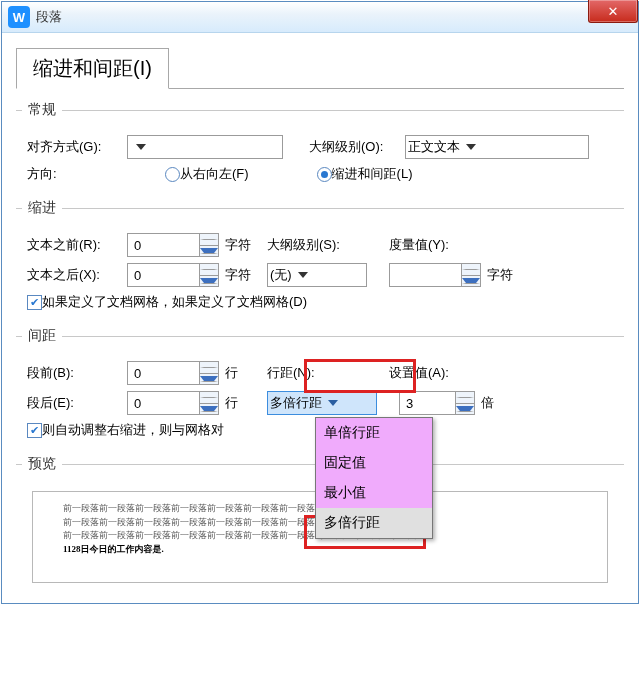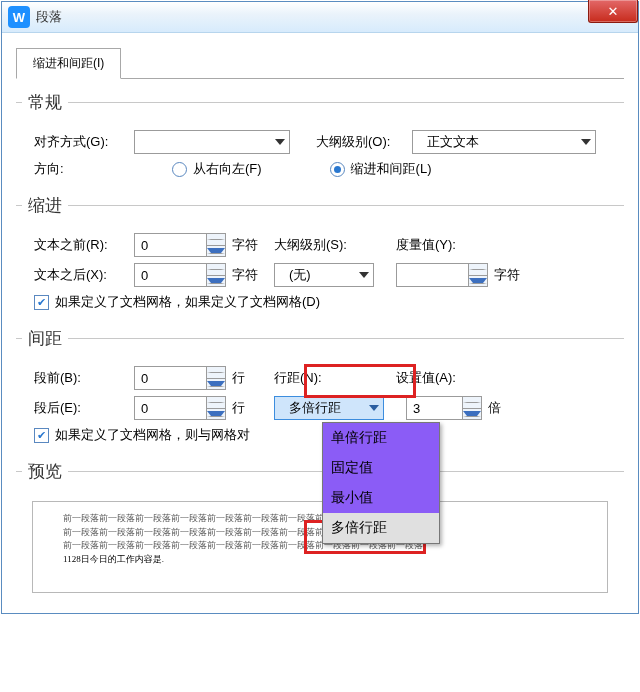--- a/index.html
+++ b/index.html
@@ -3,45 +3,45 @@
 <meta charset="utf-8">
 <style>
   html,body{margin:0;padding:0;font-family:"Microsoft YaHei","SimSun",Arial,sans-serif;font-size:13px;color:#000;background:#fff}
   .window{width:636px;border:1px solid #5a8cc0;background:#fff;margin:1px}
   .titlebar{height:30px;background:linear-gradient(#fff,#eaf3fb 40%,#d7ebfc);display:flex;align-items:center;border-bottom:1px solid #b7d5ed;position:relative}
   .title-icon{width:22px;height:22px;margin:0 6px;background:#1e90ff;border-radius:4px;display:flex;align-items:center;justify-content:center;color:#fff;font-weight:bold;font-size:13px}
   .title-text{font-size:13px;color:#333}
   .close-btn{position:absolute;right:0;top:-2px;width:48px;height:22px;background:linear-gradient(#e36868,#c72b1c);border:1px solid #8b1a0f;border-top:none;border-radius:0 0 3px 3px;color:#fff;display:flex;align-items:center;justify-content:center;font-size:13px;box-shadow:inset 0 0 0 1px rgba(255,255,255,.3)}
   .body{padding:14px 14px 10px}
   .tabs{display:flex;border-bottom:1px solid #a8a8a8;margin-bottom:12px}
-  .tab{padding:6px 16px;border:1px solid #a8a8a8;background:#f3f3f3;margin-right:18px;position:relative;top:1px;font-size:12px}
+  .tab{padding:6px 16px;border:1px solid #a8a8a8;background:#f3f3f3;margin-right:18px;position:relative;top:1px;font-size:20px}
   .tab.active{background:#fff;border-bottom:1px solid #fff}
   fieldset{border:none;border-top:1px solid #c8c8c8;margin:4px 0 8px;padding:10px 6px 2px}
-  legend{padding:0 6px;color:#333;font-size:17px}
-  .row{display:flex;align-items:center;margin:6px 12px;gap:6px}
+  legend{padding:0 6px;color:#333;font-size:14px}
+  .row{display:flex;align-items:center;margin:6px 5px;gap:6px}
   .lbl{min-width:90px}
   .lblw{min-width:94px}
   .sel,.spin-box,.inp{border:1px solid #9b9b9b;background:#fff;height:24px;box-sizing:border-box;font-size:13px}
-  .sel{display:flex;align-items:center;justify-content:space-between;padding:0 4px 0 14px}
+  .sel{display:flex;align-items:center;padding:0 4px 0 2px}
   .sel.blue{background:#cfe5fb;border:1px solid #3c8dde}
   .arrow-down{width:0;height:0;border-left:5px solid transparent;border-right:5px solid transparent;border-top:6px solid #333;margin-left:6px}
   .sel.blue .arrow-down{border-top-color:#2a5ea1}
   .spin{display:flex;align-items:stretch;height:24px}
   .spin input{border:1px solid #9b9b9b;border-right:none;width:72px;padding:0 6px;font-size:13px;box-sizing:border-box}
   .spinbtns{display:flex;flex-direction:column;border:1px solid #9b9b9b;width:18px}
   .spinbtns div{flex:1;display:flex;align-items:center;justify-content:center;background:#eef4fb}
   .spinbtns div:first-child{border-bottom:1px solid #9b9b9b}
   .tri-up{width:0;height:0;border-left:4px solid transparent;border-right:4px solid transparent;border-bottom:5px solid #3c6fbf}
   .tri-down{width:0;height:0;border-left:4px solid transparent;border-right:4px solid transparent;border-top:5px solid #3c6fbf}
-  .radio,.check{display:flex;align-items:center;gap:6px}
+  .radio,.check{display:flex;align-items:center;}
   .radio .r{width:13px;height:13px;border:1px solid #5a88c0;border-radius:50%;display:flex;align-items:center;justify-content:center;background:#fff}
   .radio .r.on::after{content:"";width:7px;height:7px;background:#2a78d0;border-radius:50%}
   .check .c{width:13px;height:13px;border:1px solid #5a88c0;background:#fff;display:flex;align-items:center;justify-content:center;color:#2a78d0;font-size:11px;line-height:1}
   .redbox{position:absolute;border:3px solid #d22}
-  .dropdown{position:absolute;background:#8b5cf6;border:1px solid #777;box-shadow:2px 2px 4px rgba(0,0,0,.3);width:116px;z-index:10}
+  .dropdown{position:absolute;background:#f0abfc;border:1px solid #777;box-shadow:2px 2px 4px rgba(0,0,0,.3);width:116px;z-index:10}
   .dropdown .opt{padding:6px 8px;font-size:14px}
   .dropdown .opt.hov{background:#e0e0e0}
   .preview{border:1px solid #b8b8b8;margin:8px 10px 0;height:70px;padding:10px 30px;font-size:9px;color:#555;line-height:1.5;overflow:hidden;font-family:"SimSun"}
   .unit{min-width:36px}
 </style>
 </head>
 <body>
 
 <div class="window">
   <div class="titlebar">
@@ -202,32 +202,32 @@
         <div class="dropdown" style="left:288px;top:26px">
           <div class="opt">单倍行距</div>
           <div class="opt">固定值</div>
           <div class="opt">最小值</div>
           <div class="opt hov">多倍行距</div>
         </div>
       </div>
       <div class="row">
         <label class="check">
             <span class="c">✔</span>
-            <span>如果定义了文档网格，则与网格对</span>
+            <span>则自动调整右缩进，则与网格对</span>
           </label>
       </div>
 
       <div class="redbox" style="left:288px;top:14px;width:106px;height:28px"></div>
       <div class="redbox" style="left:288px;top:170px;width:116px;height:28px"></div>
     </fieldset>
 
     <fieldset>
       <legend>预览</legend>
       <div class="preview">
         <div>前一段落前一段落前一段落前一段落前一段落前一段落前一段落前一段落前一段落前一段落</div>
         <div>前一段落前一段落前一段落前一段落前一段落前一段落前一段落前一段落前一段落前一段落</div>
         <div>前一段落前一段落前一段落前一段落前一段落前一段落前一段落前一段落前一段落前一段落</div>
-        <div style="color:#000;font-weight:normal">1128日今日的工作内容是.</div>
+        <div style="color:#000;font-weight:bold">1128日今日的工作内容是.</div>
       </div>
     </fieldset>
 
   </div>
 </div>
 
 </body></html>

